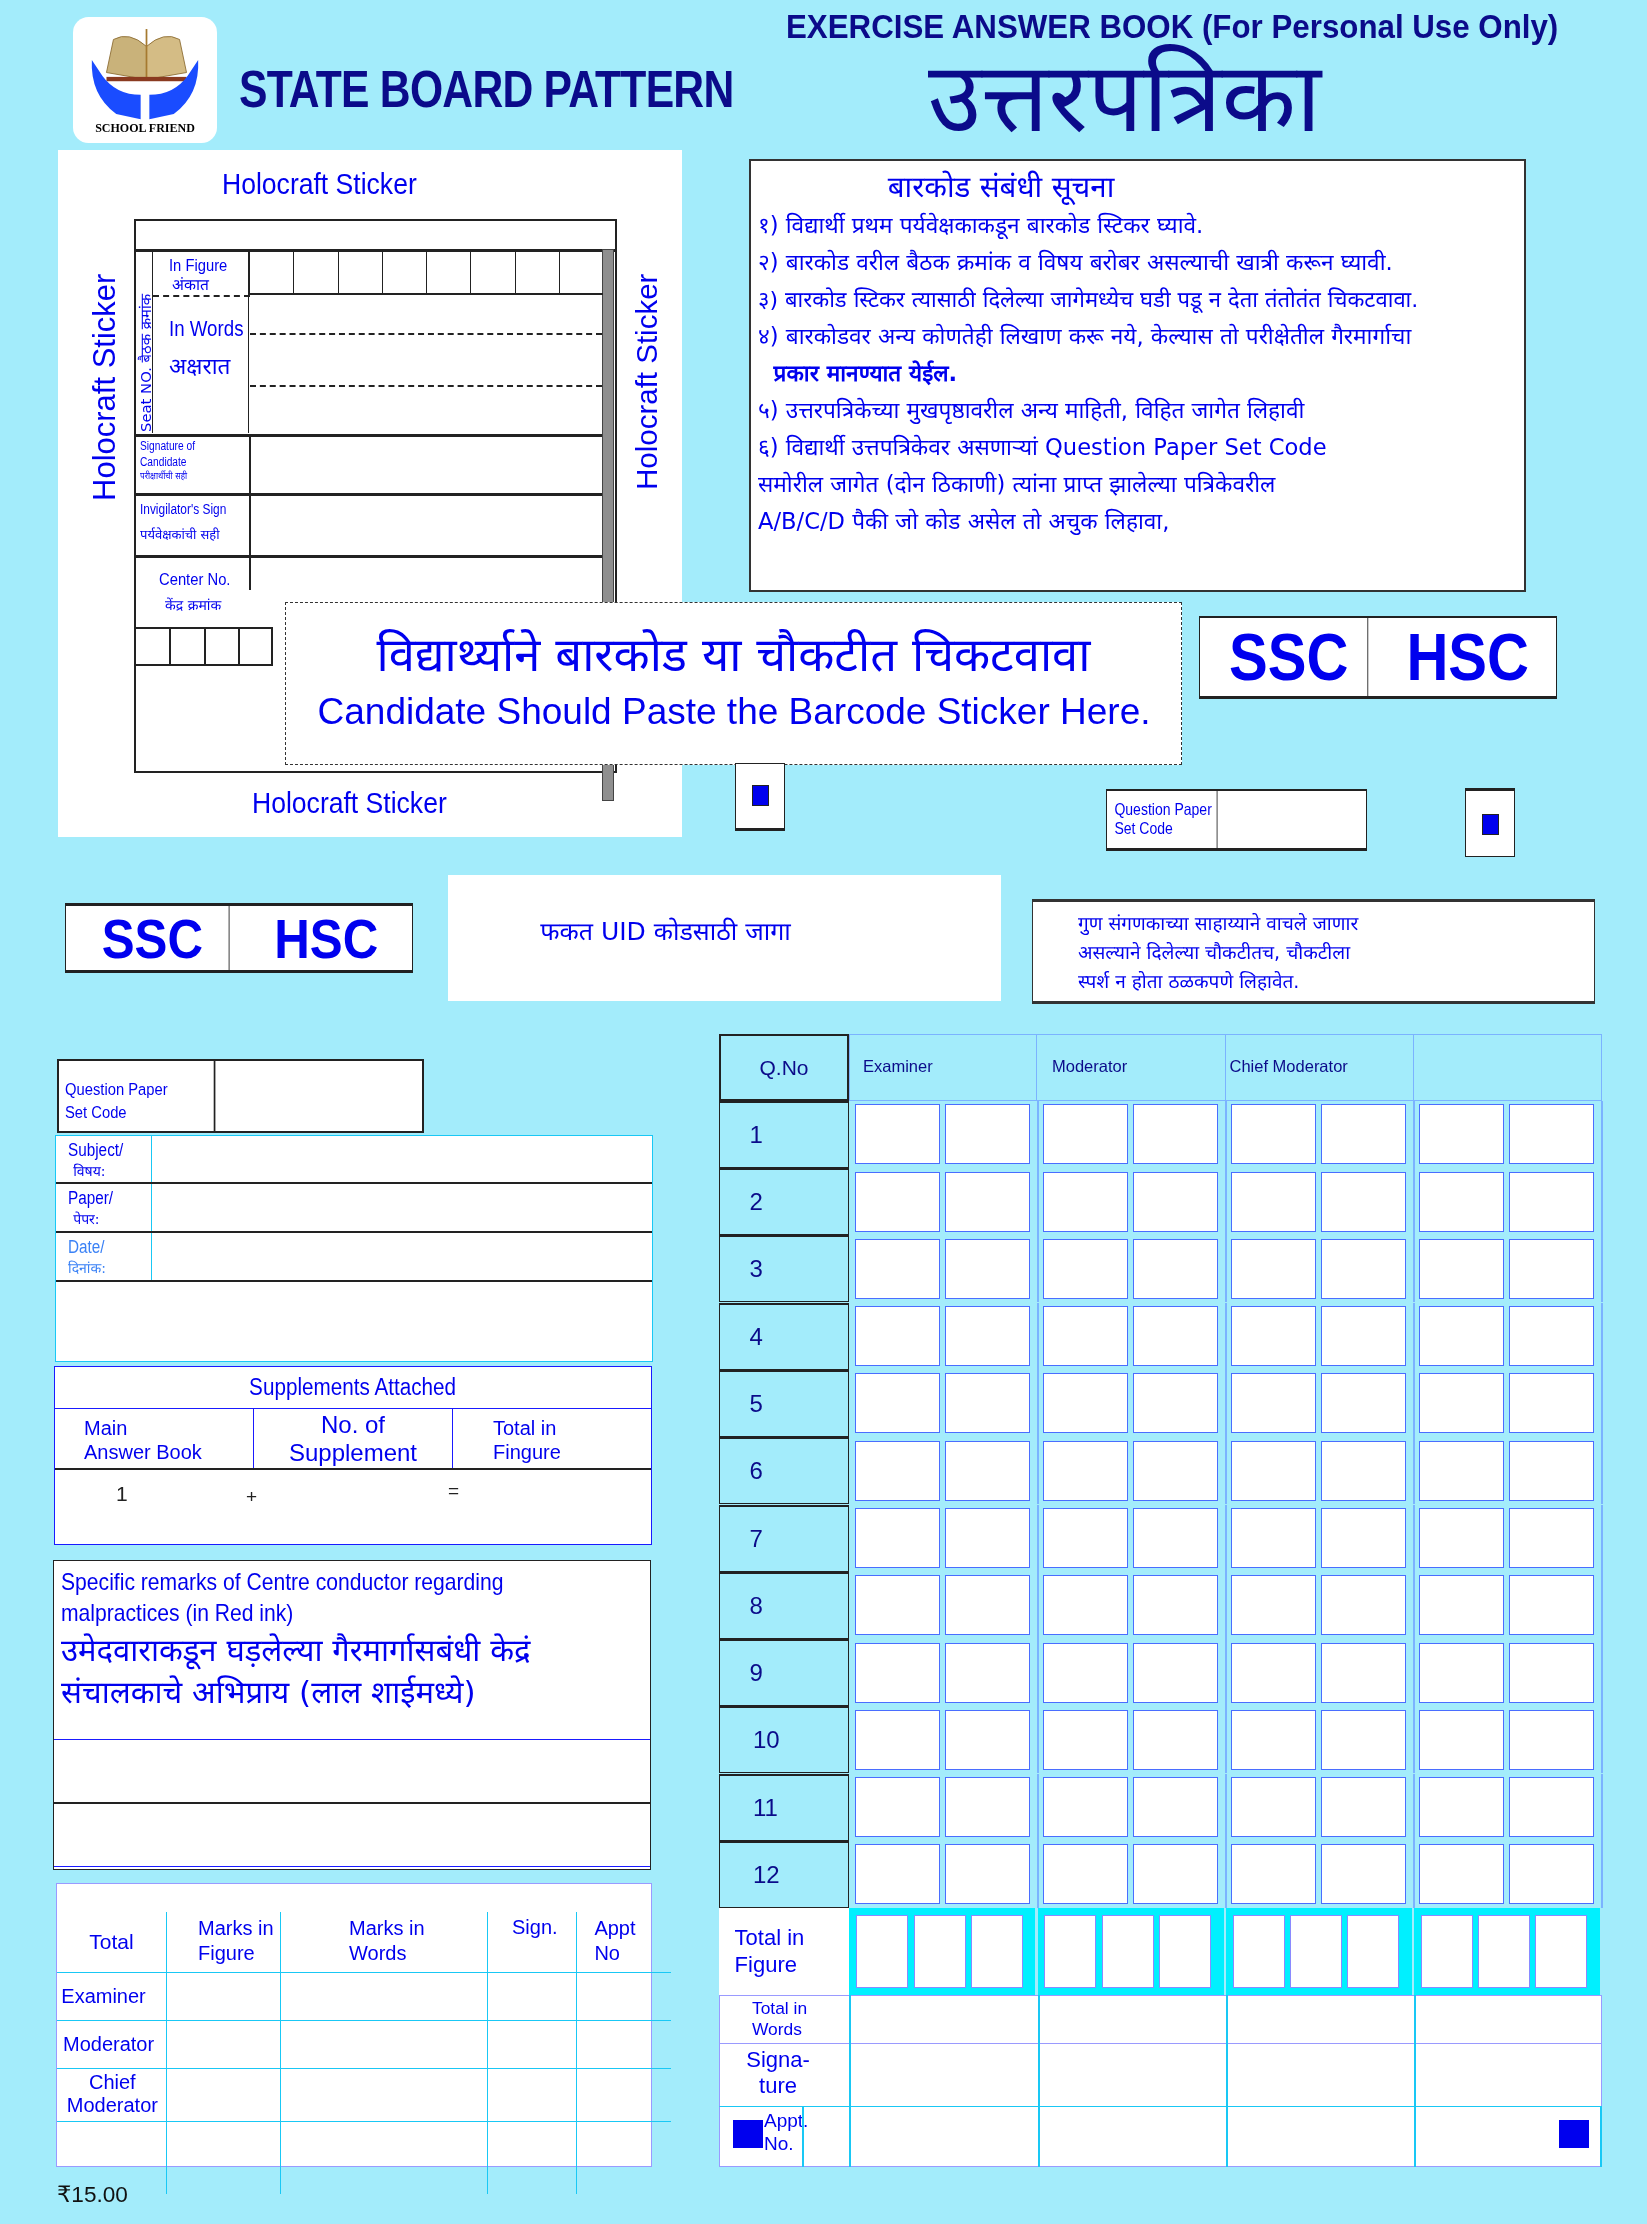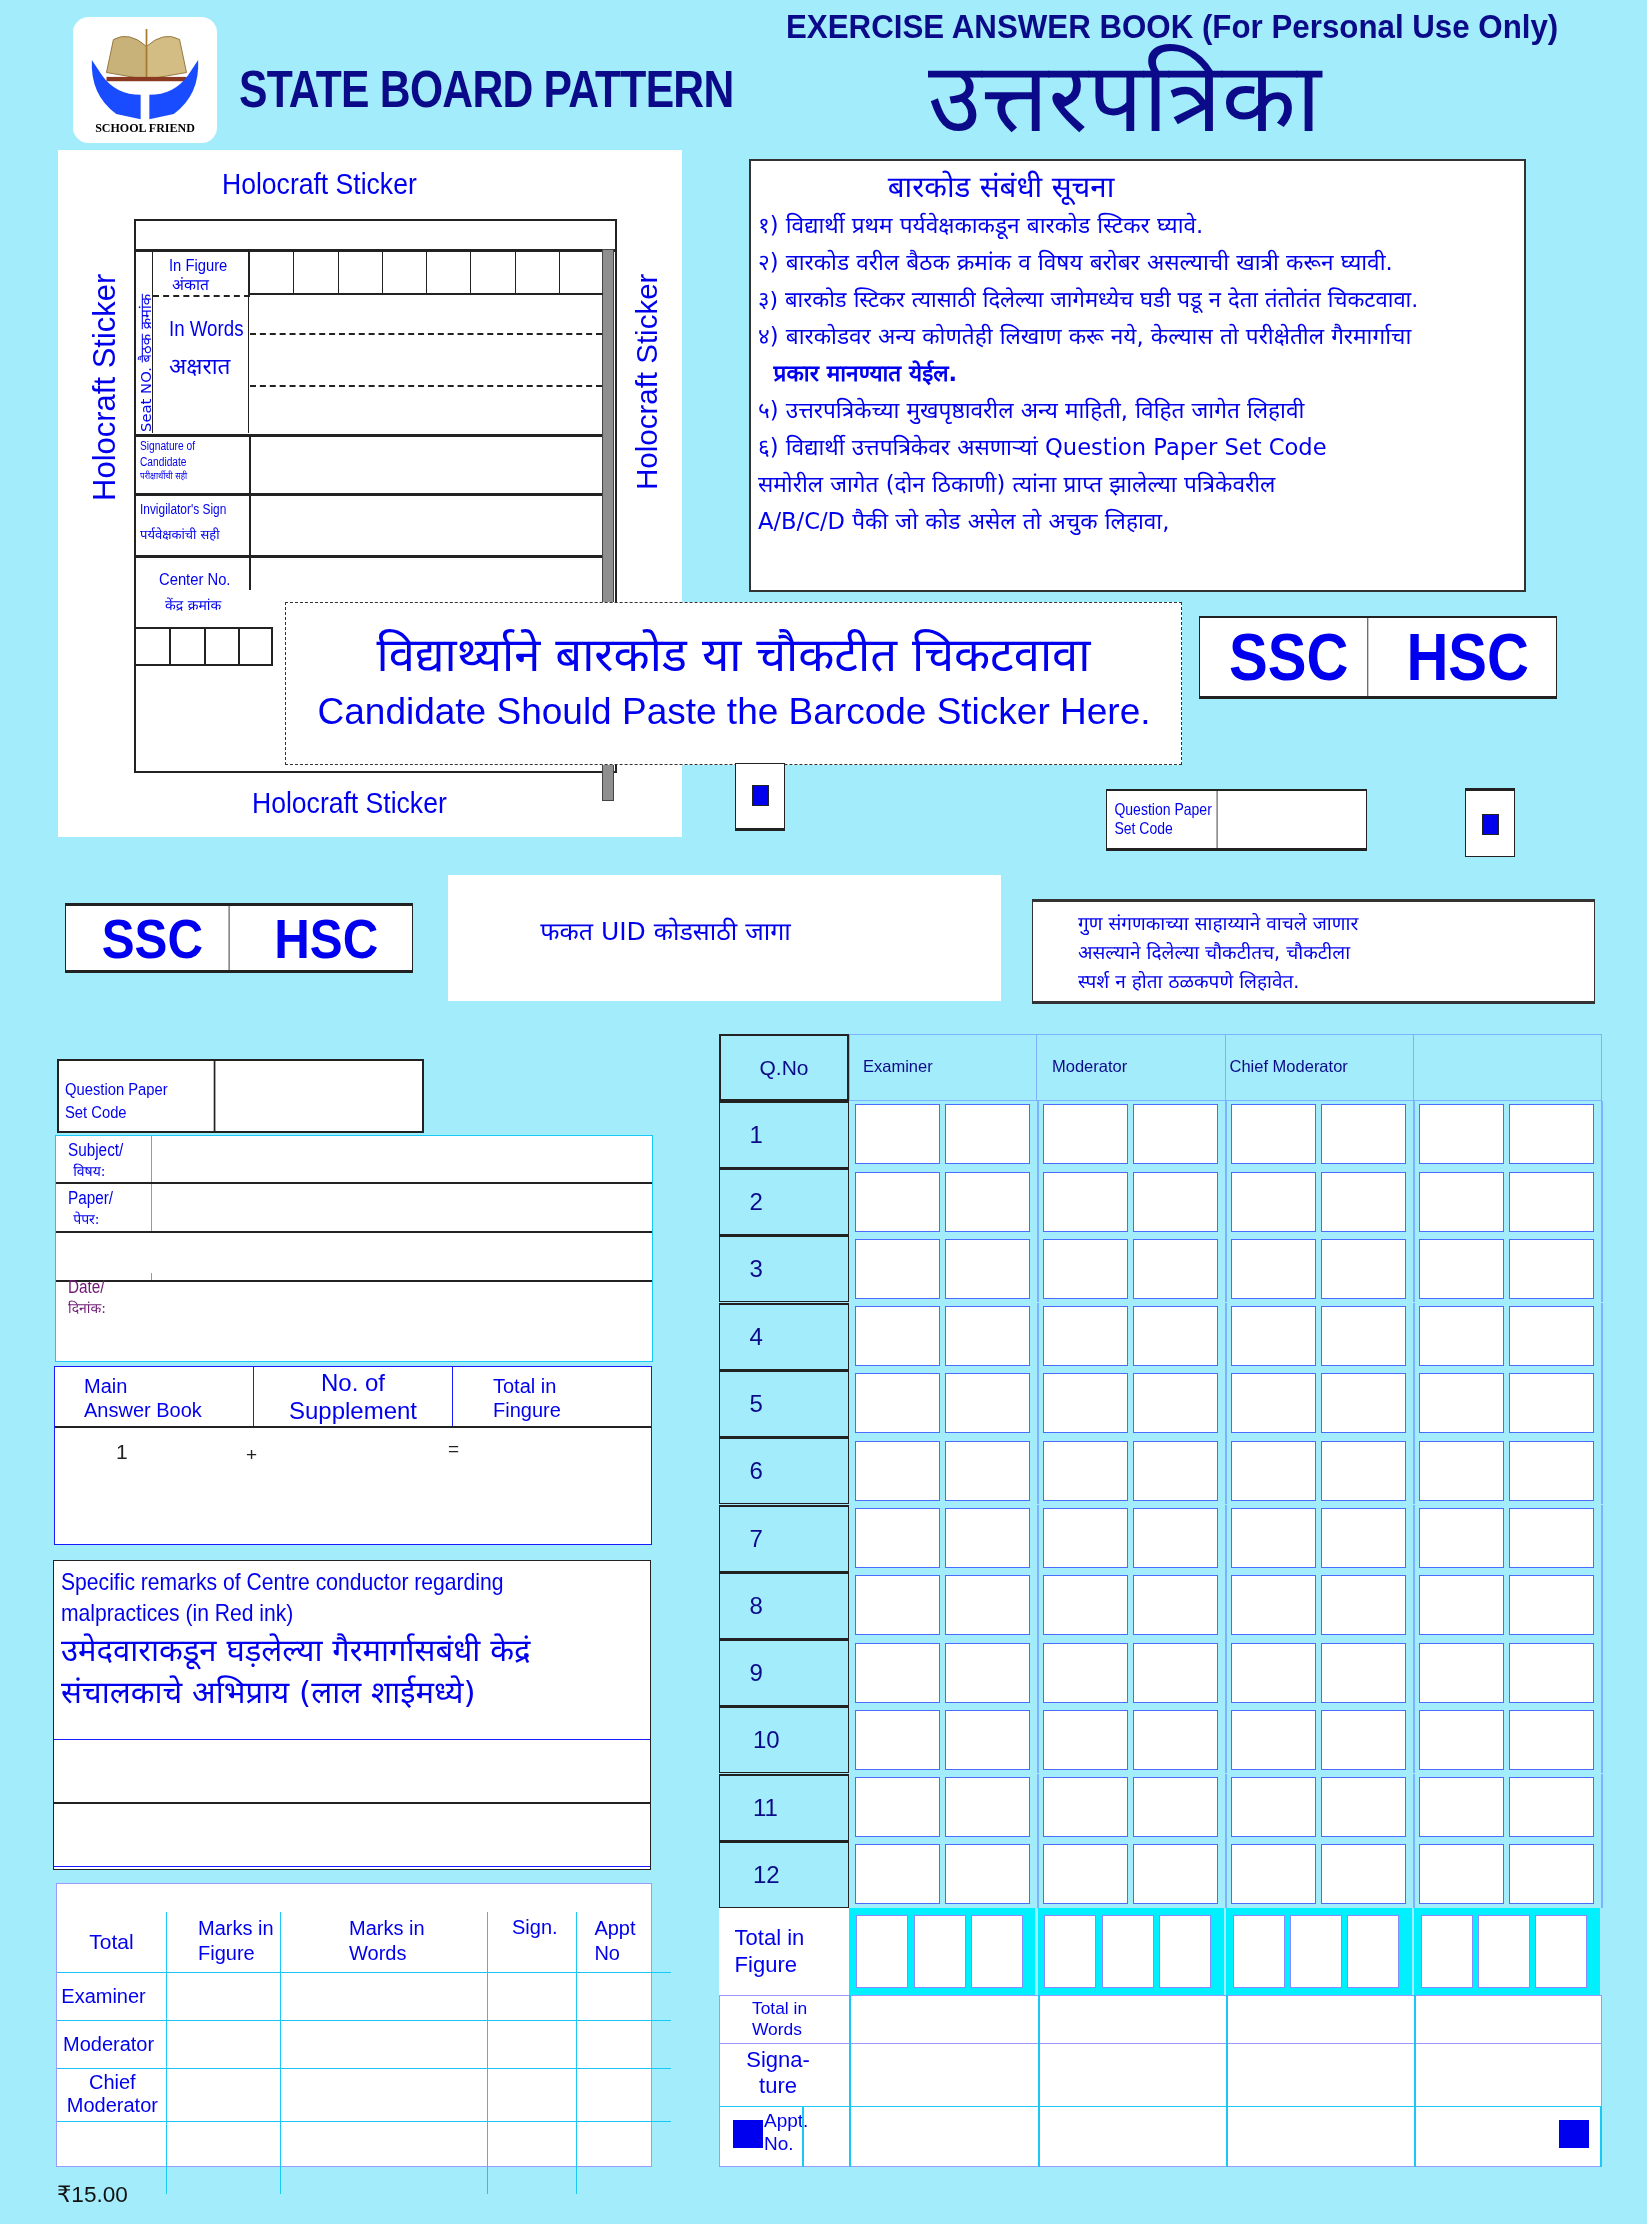--- a/index.html
+++ b/index.html
@@ -178,32 +178,35 @@
     <div style="flex:1;"></div>
   </div>
   <div style="display:flex; height:49px; border-bottom:2.6px solid #222;">
     <div style="width:96px; border-right:1.7px solid #19c8f5; padding:3.5px 0 0 12px; color:#0000ee;">
       <div style="font-size:18px; transform:scaleX(0.85); transform-origin:left top;">Paper/</div>
       <div class="dev" style="font-size:14px; padding-left:5.2px;">पेपर:</div>
     </div>
     <div style="flex:1;"></div>
   </div>
   <div style="display:flex; height:49px; border-bottom:2.6px solid #222;">
-    <div style="width:96px; border-right:1.7px solid #19c8f5; padding:3.5px 0 0 12px; color:#701a75;margin-top:40px;">
+    <div style="width:96px; border-right:1.7px solid #19c8f5; padding:3.5px 0 0 12px; color:#3b82f6;">
       <div style="font-size:18px; transform:scaleX(0.85); transform-origin:left top;">Date/</div>
       <div class="dev" style="font-size:14px;">दिनांक:</div>
     </div>
     <div style="flex:1;"></div>
   </div>
   <div style="display:flex; height:75px;">
     <div style="flex:1;"></div>
   </div>
 </div>
 
 <div class="abs white" style="left:54px; top:1366px; width:598px; height:179px; border:1.7px solid #1a1aff;">
+  <div class="center" style="height:42px; border-bottom:1.7px solid #1a1aff; font-size:23.5px; color:#0000ee;">
+    <span style="transform:scaleX(0.88); display:inline-block;">Supplements Attached</span>
+  </div>
   <div style="display:flex; height:61px; border-bottom:2.6px solid #222;">
     <div style="width:199px; border-right:1.7px solid #1a1aff; padding:7px 0 0 29px; font-size:20px; line-height:1.2; white-space:pre-line; color:#0000ee;">Main
 Answer Book</div>
     <div class="center" style="width:199px; border-right:1.7px solid #1a1aff; font-size:24px; color:#0000ee;">No. of Supplement</div>
     <div style="flex:1; padding:7px 0 0 40px; font-size:20px; line-height:1.2; white-space:pre-line; color:#0000ee;">Total in
 Fingure</div>
   </div>
   <div style="position:relative; height:70px;">
     <span style="position:absolute; left:61px; top:12px; font-size:21px; color:#222;">1</span>
     <span style="position:absolute; left:191px; top:15.6px; font-size:19px; color:#222;">+</span>

